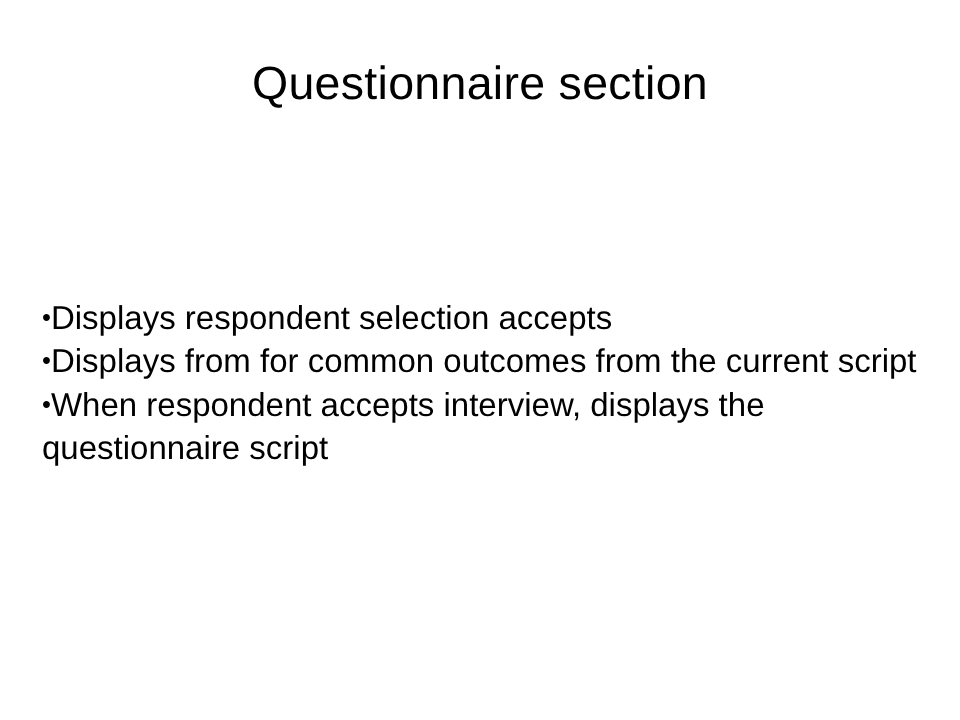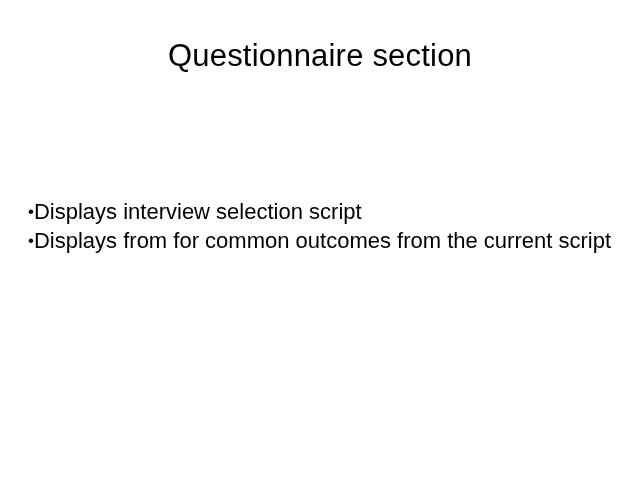--- a/index.html
+++ b/index.html
@@ -76,24 +76,27 @@
 <body>
 
 <div class="slide">
 
   <div class="slide-title">Questionnaire section</div>
 
   <div class="slide-body">
     <ul class="bullet-list">
 
       <li class="bullet-item">
-        <span class="bullet-glyph">•</span><span class="bullet-text">Displays interview selection script</span>
+        <span class="bullet-glyph">•</span><span class="bullet-text">Displays respondent selection accepts</span>
       </li>
 
       <li class="bullet-item">
         <span class="bullet-glyph">•</span><span class="bullet-text">Displays from for common outcomes from the current script</span>
       </li>
 
+      <li class="bullet-item">
+        <span class="bullet-glyph">•</span><span class="bullet-text">When respondent accepts interview, displays the questionnaire script</span>
+      </li>
 
     </ul>
   </div>
 
 </div>
 
 </body></html>

